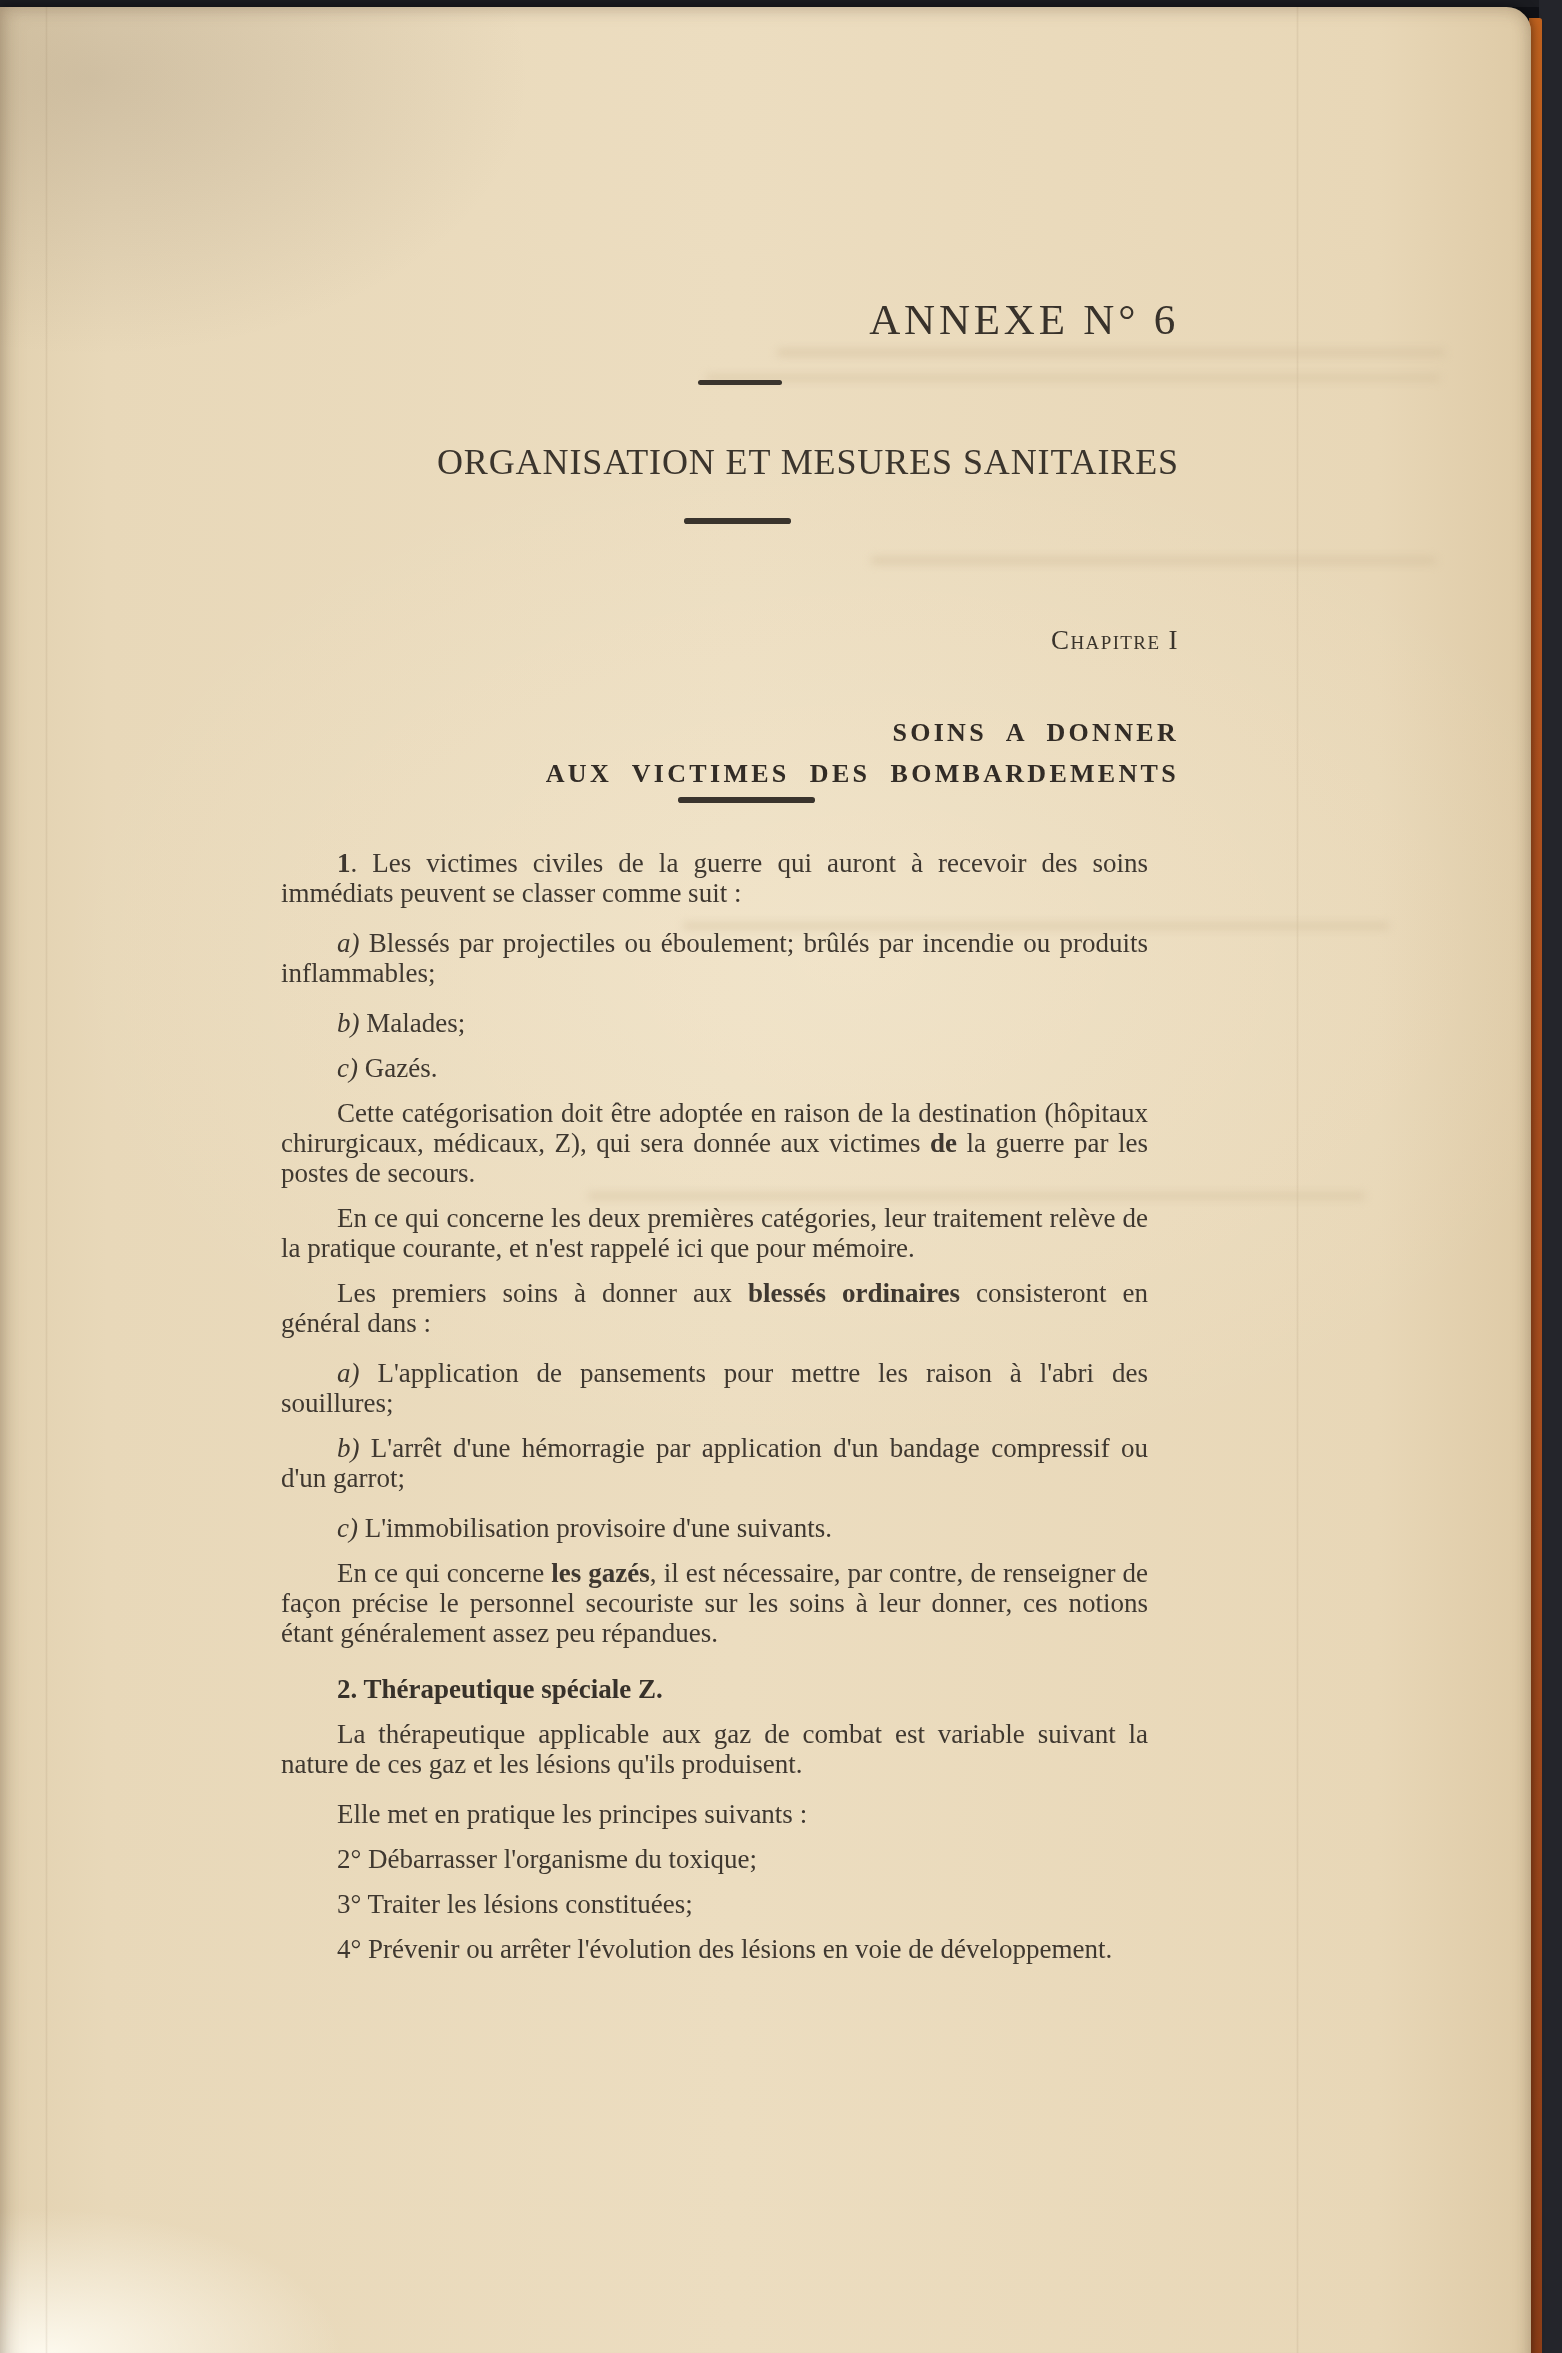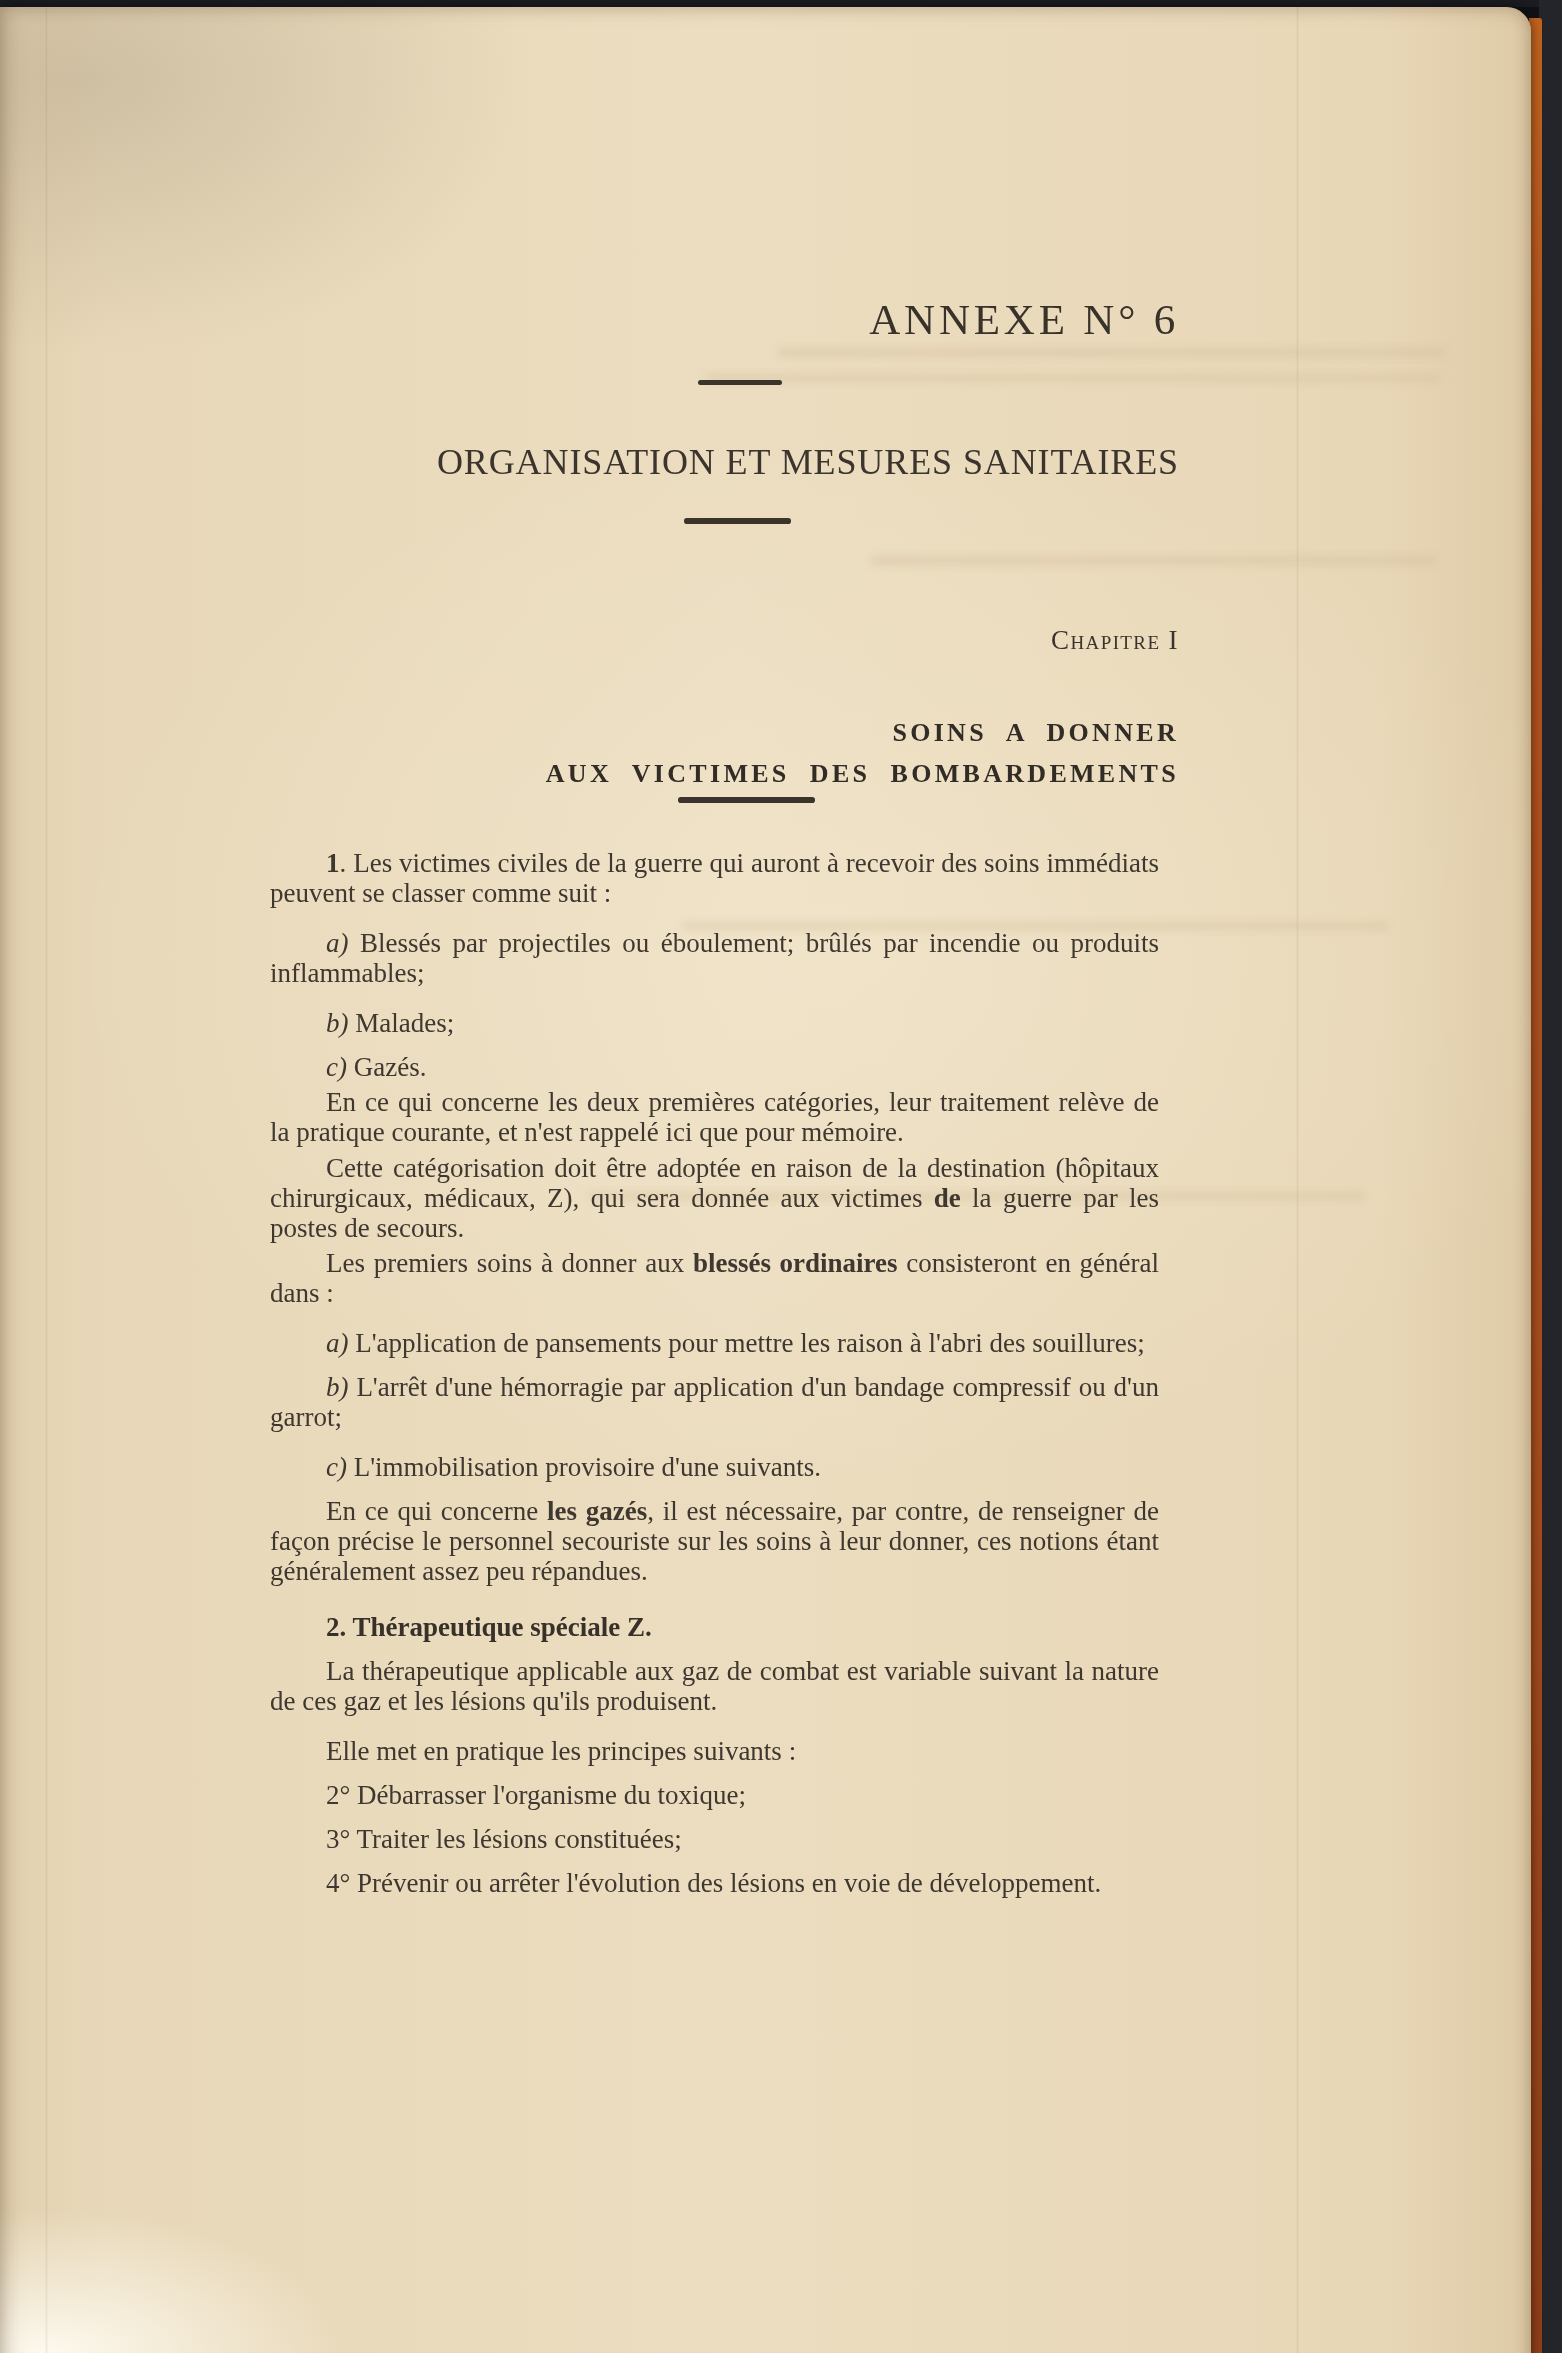--- a/index.html
+++ b/index.html
@@ -41,21 +41,21 @@
   .h-chapitre{top:618px;font-size:27px;font-variant-caps:small-caps;letter-spacing:1.4px;color:#3a342c;}
   .h-section{top:674px;font-size:26px;font-weight:bold;letter-spacing:3.3px;word-spacing:10.4px;
     line-height:41px;color:#322c26;margin-top:31px;}
   .rule{position:absolute;background:#3a342d;border-radius:2.8px;}
   .rule-1{left:698px;top:373px;width:84px;height:5.6px;}
   .rule-2{left:684px;top:511px;width:107px;height:6.6px;}
   .rule-3{left:678px;top:790px;width:137px;height:6.1px;}
   
   .content{position:absolute;left:266px;top:841px;width:897px;color:#3f3830;
     font-size:27px;line-height:30px;}
-  .content p{margin:4px;text-indent:56px;text-align:justify;}
+  .content p{margin:15px;text-indent:56px;text-align:justify;}
   .sp-none{margin-top:0 !important;}
   .sp-sm{margin-top:5.6px !important;}
   .sp-md{margin-top:14px !important;}
   .sp-lg{margin-top:20px !important;}
   .sp-xl{margin-top:26px !important;}
   .s-heading{font-weight:bold;color:#37312a;}
   .seg-bold{font-weight:bold;}
   .seg-italic{font-style:italic;}
 </style>
 </head>
@@ -88,22 +88,22 @@
     <div>SOINS A DONNER</div>
     <div>AUX VICTIMES DES BOMBARDEMENTS</div>
   </div>
   <div class="rule rule-3"></div>
 
   <div class="content" id="content">
       <p class="s-paragraph sp-none"><span class="seg-bold">1</span><span>. Les victimes civiles de la guerre qui auront à recevoir des soins immédiats peuvent se classer comme suit :</span></p>
       <p class="s-list-item sp-lg"><span class="seg-italic">a)</span><span> Blessés par projectiles ou éboulement; brûlés par incendie ou produits inflammables;</span></p>
       <p class="s-list-item sp-lg"><span class="seg-italic">b)</span><span> Malades;</span></p>
       <p class="s-list-item sp-md"><span class="seg-italic">c)</span><span> Gazés.</span></p>
+      <p class="s-paragraph sp-sm"><span>Cette catégorisation doit être adoptée en raison de la destination (hôpitaux chirurgicaux, médicaux, Z), qui sera donnée aux victimes </span><span class="seg-bold">de</span><span> la guerre par les postes de secours.</span></p>
       <p class="s-paragraph sp-sm"><span>En ce qui concerne les deux premières catégories, leur traitement relève de la pratique courante, et n'est rappelé ici que pour mémoire.</span></p>
-      <p class="s-paragraph sp-sm"><span>Cette catégorisation doit être adoptée en raison de la destination (hôpitaux chirurgicaux, médicaux, Z), qui sera donnée aux victimes </span><span class="seg-bold">de</span><span> la guerre par les postes de secours.</span></p>
       <p class="s-paragraph sp-sm"><span>Les premiers soins à donner aux </span><span class="seg-bold">blessés ordinaires</span><span> consisteront en général dans :</span></p>
       <p class="s-list-item sp-lg"><span class="seg-italic">a)</span><span> L'application de pansements pour mettre les raison à l'abri des souillures;</span></p>
       <p class="s-list-item sp-md"><span class="seg-italic">b)</span><span> L'arrêt d'une hémorragie par application d'un bandage compressif ou d'un garrot;</span></p>
       <p class="s-list-item sp-lg"><span class="seg-italic">c)</span><span> L'immobilisation provisoire d'une suivants.</span></p>
       <p class="s-paragraph sp-md"><span>En ce qui concerne </span><span class="seg-bold">les gazés</span><span>, il est nécessaire, par contre, de renseigner de façon précise le personnel secouriste sur les soins à leur donner, ces notions étant généralement assez peu répandues.</span></p>
       <p class="s-heading sp-xl"><span class="seg-bold">2. Thérapeutique spéciale Z.</span></p>
       <p class="s-paragraph sp-md"><span>La thérapeutique applicable aux gaz de combat est variable suivant la nature de ces gaz et les lésions qu'ils produisent.</span></p>
       <p class="s-paragraph sp-lg"><span>Elle met en pratique les principes suivants :</span></p>
       <p class="s-numbered-item sp-md"><span>2° Débarrasser l'organisme du toxique;</span></p>
       <p class="s-numbered-item sp-md"><span>3° Traiter les lésions constituées;</span></p>

